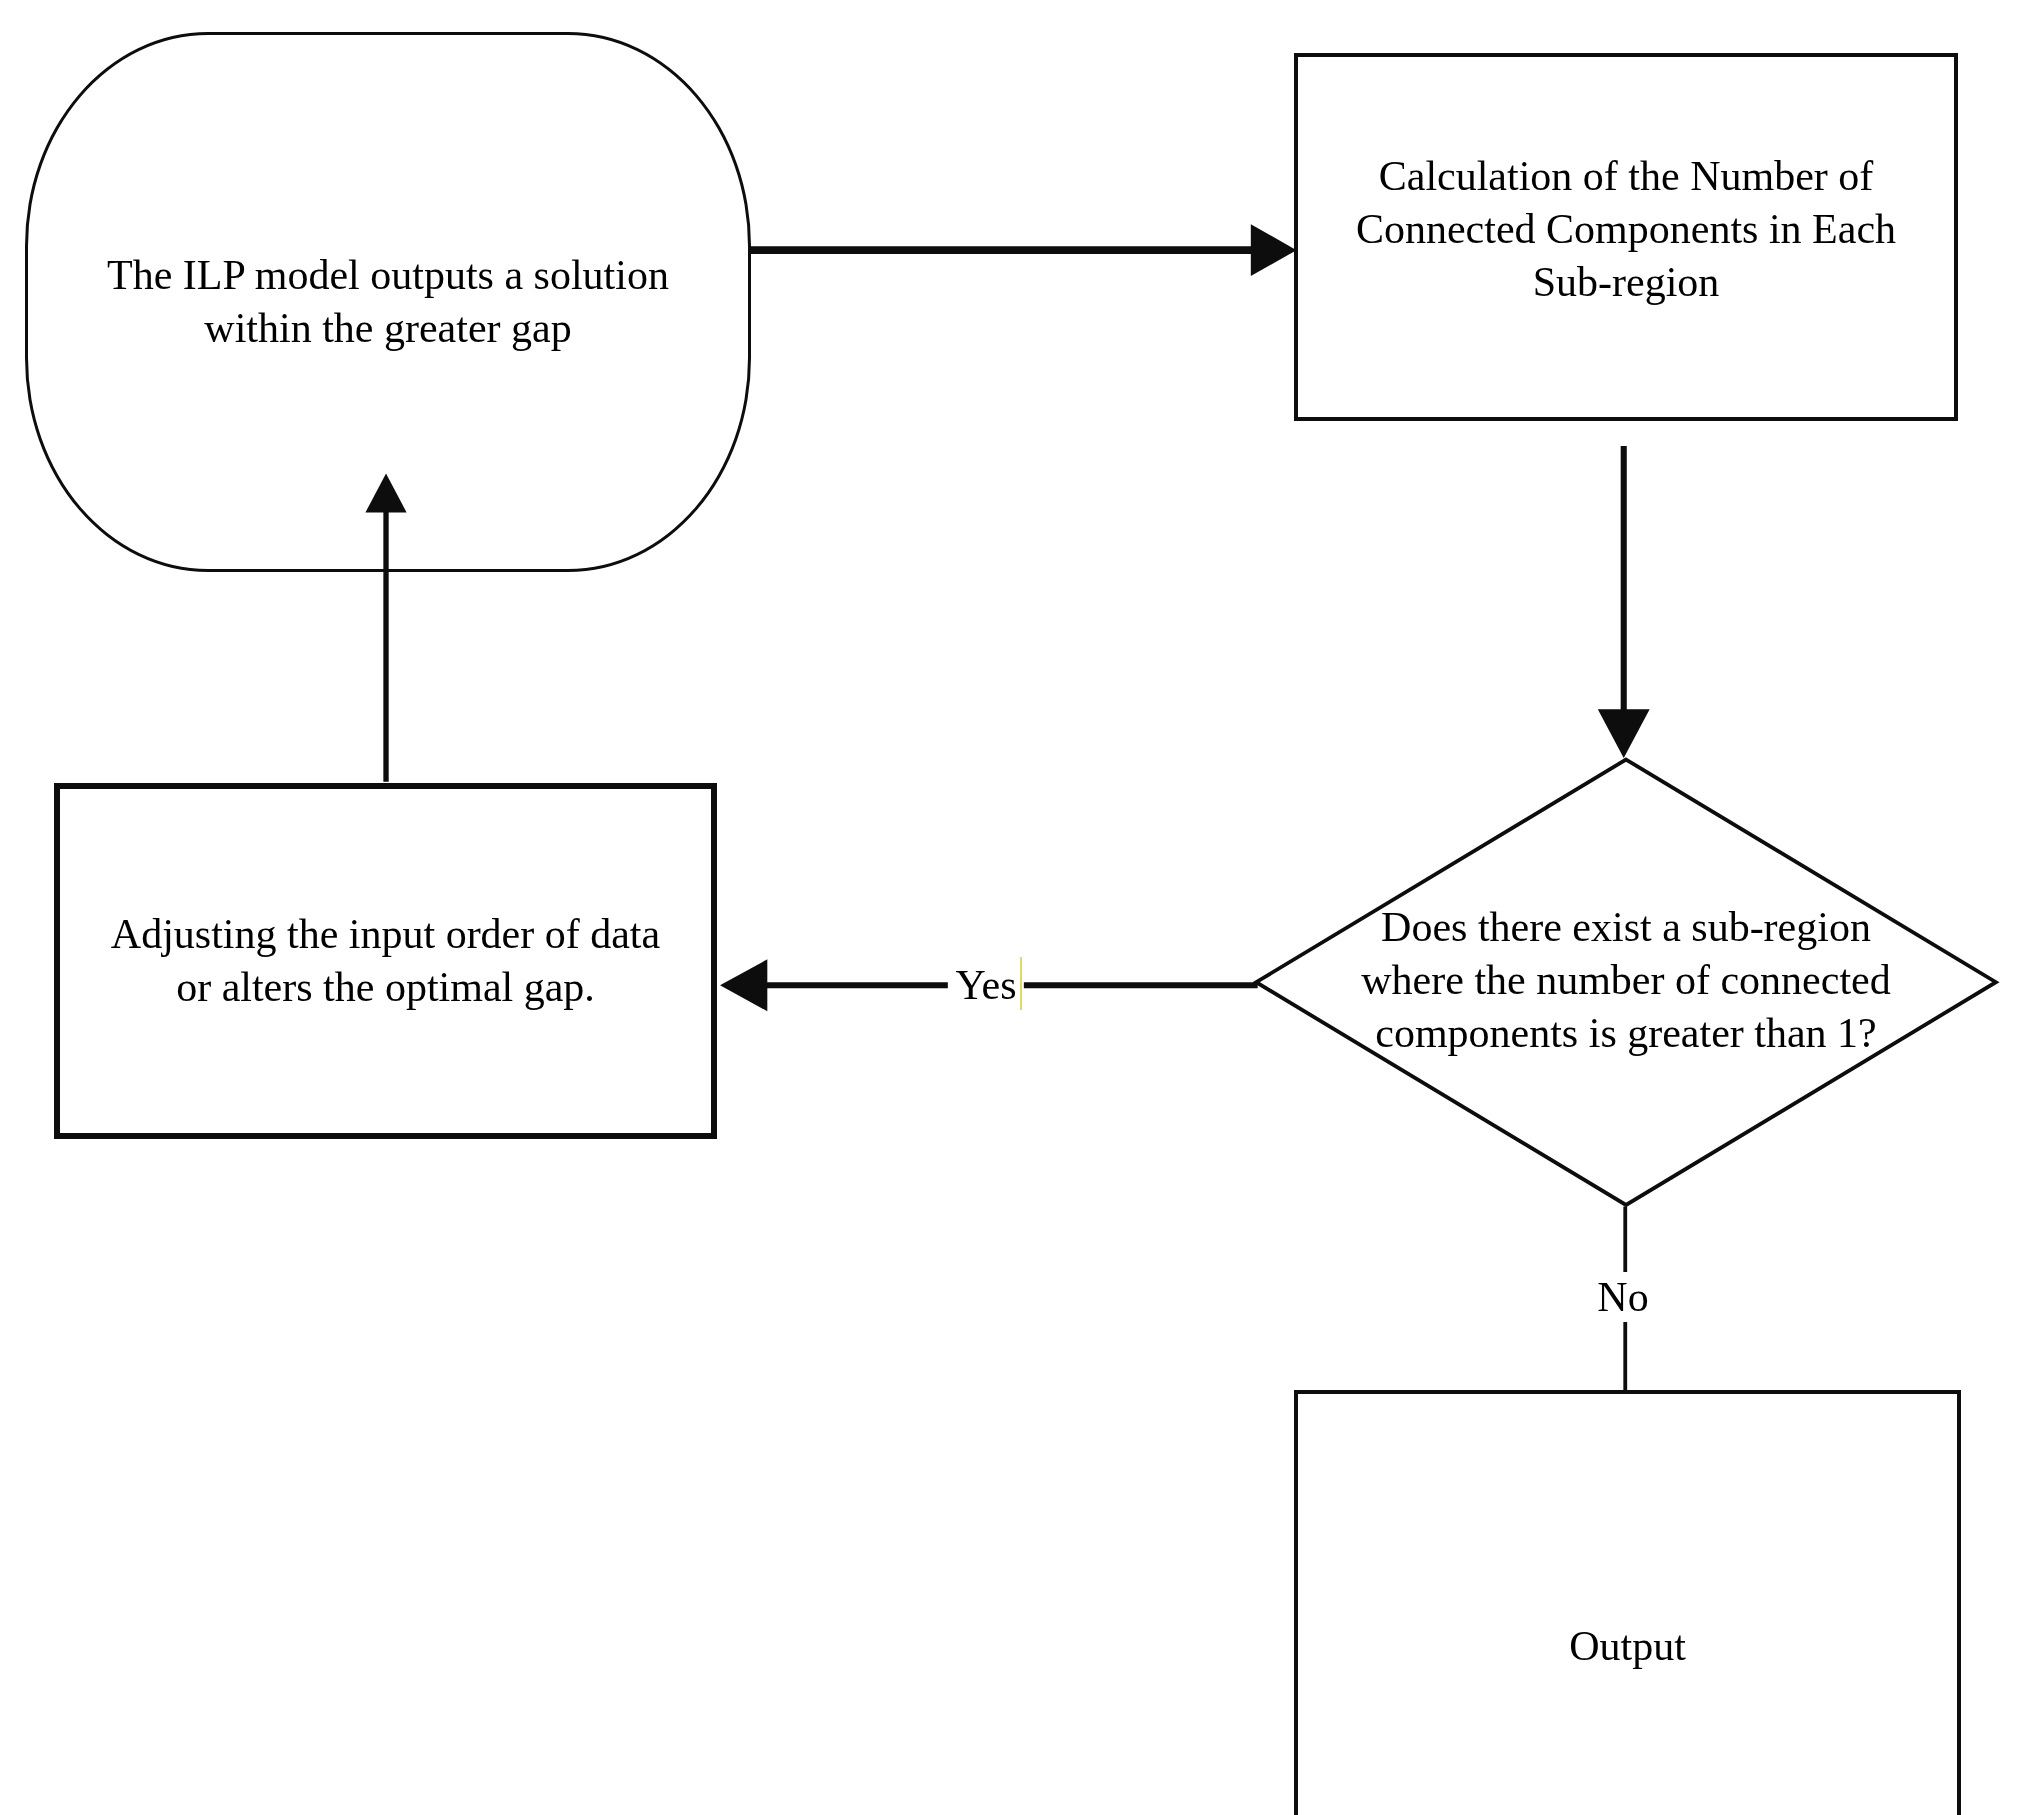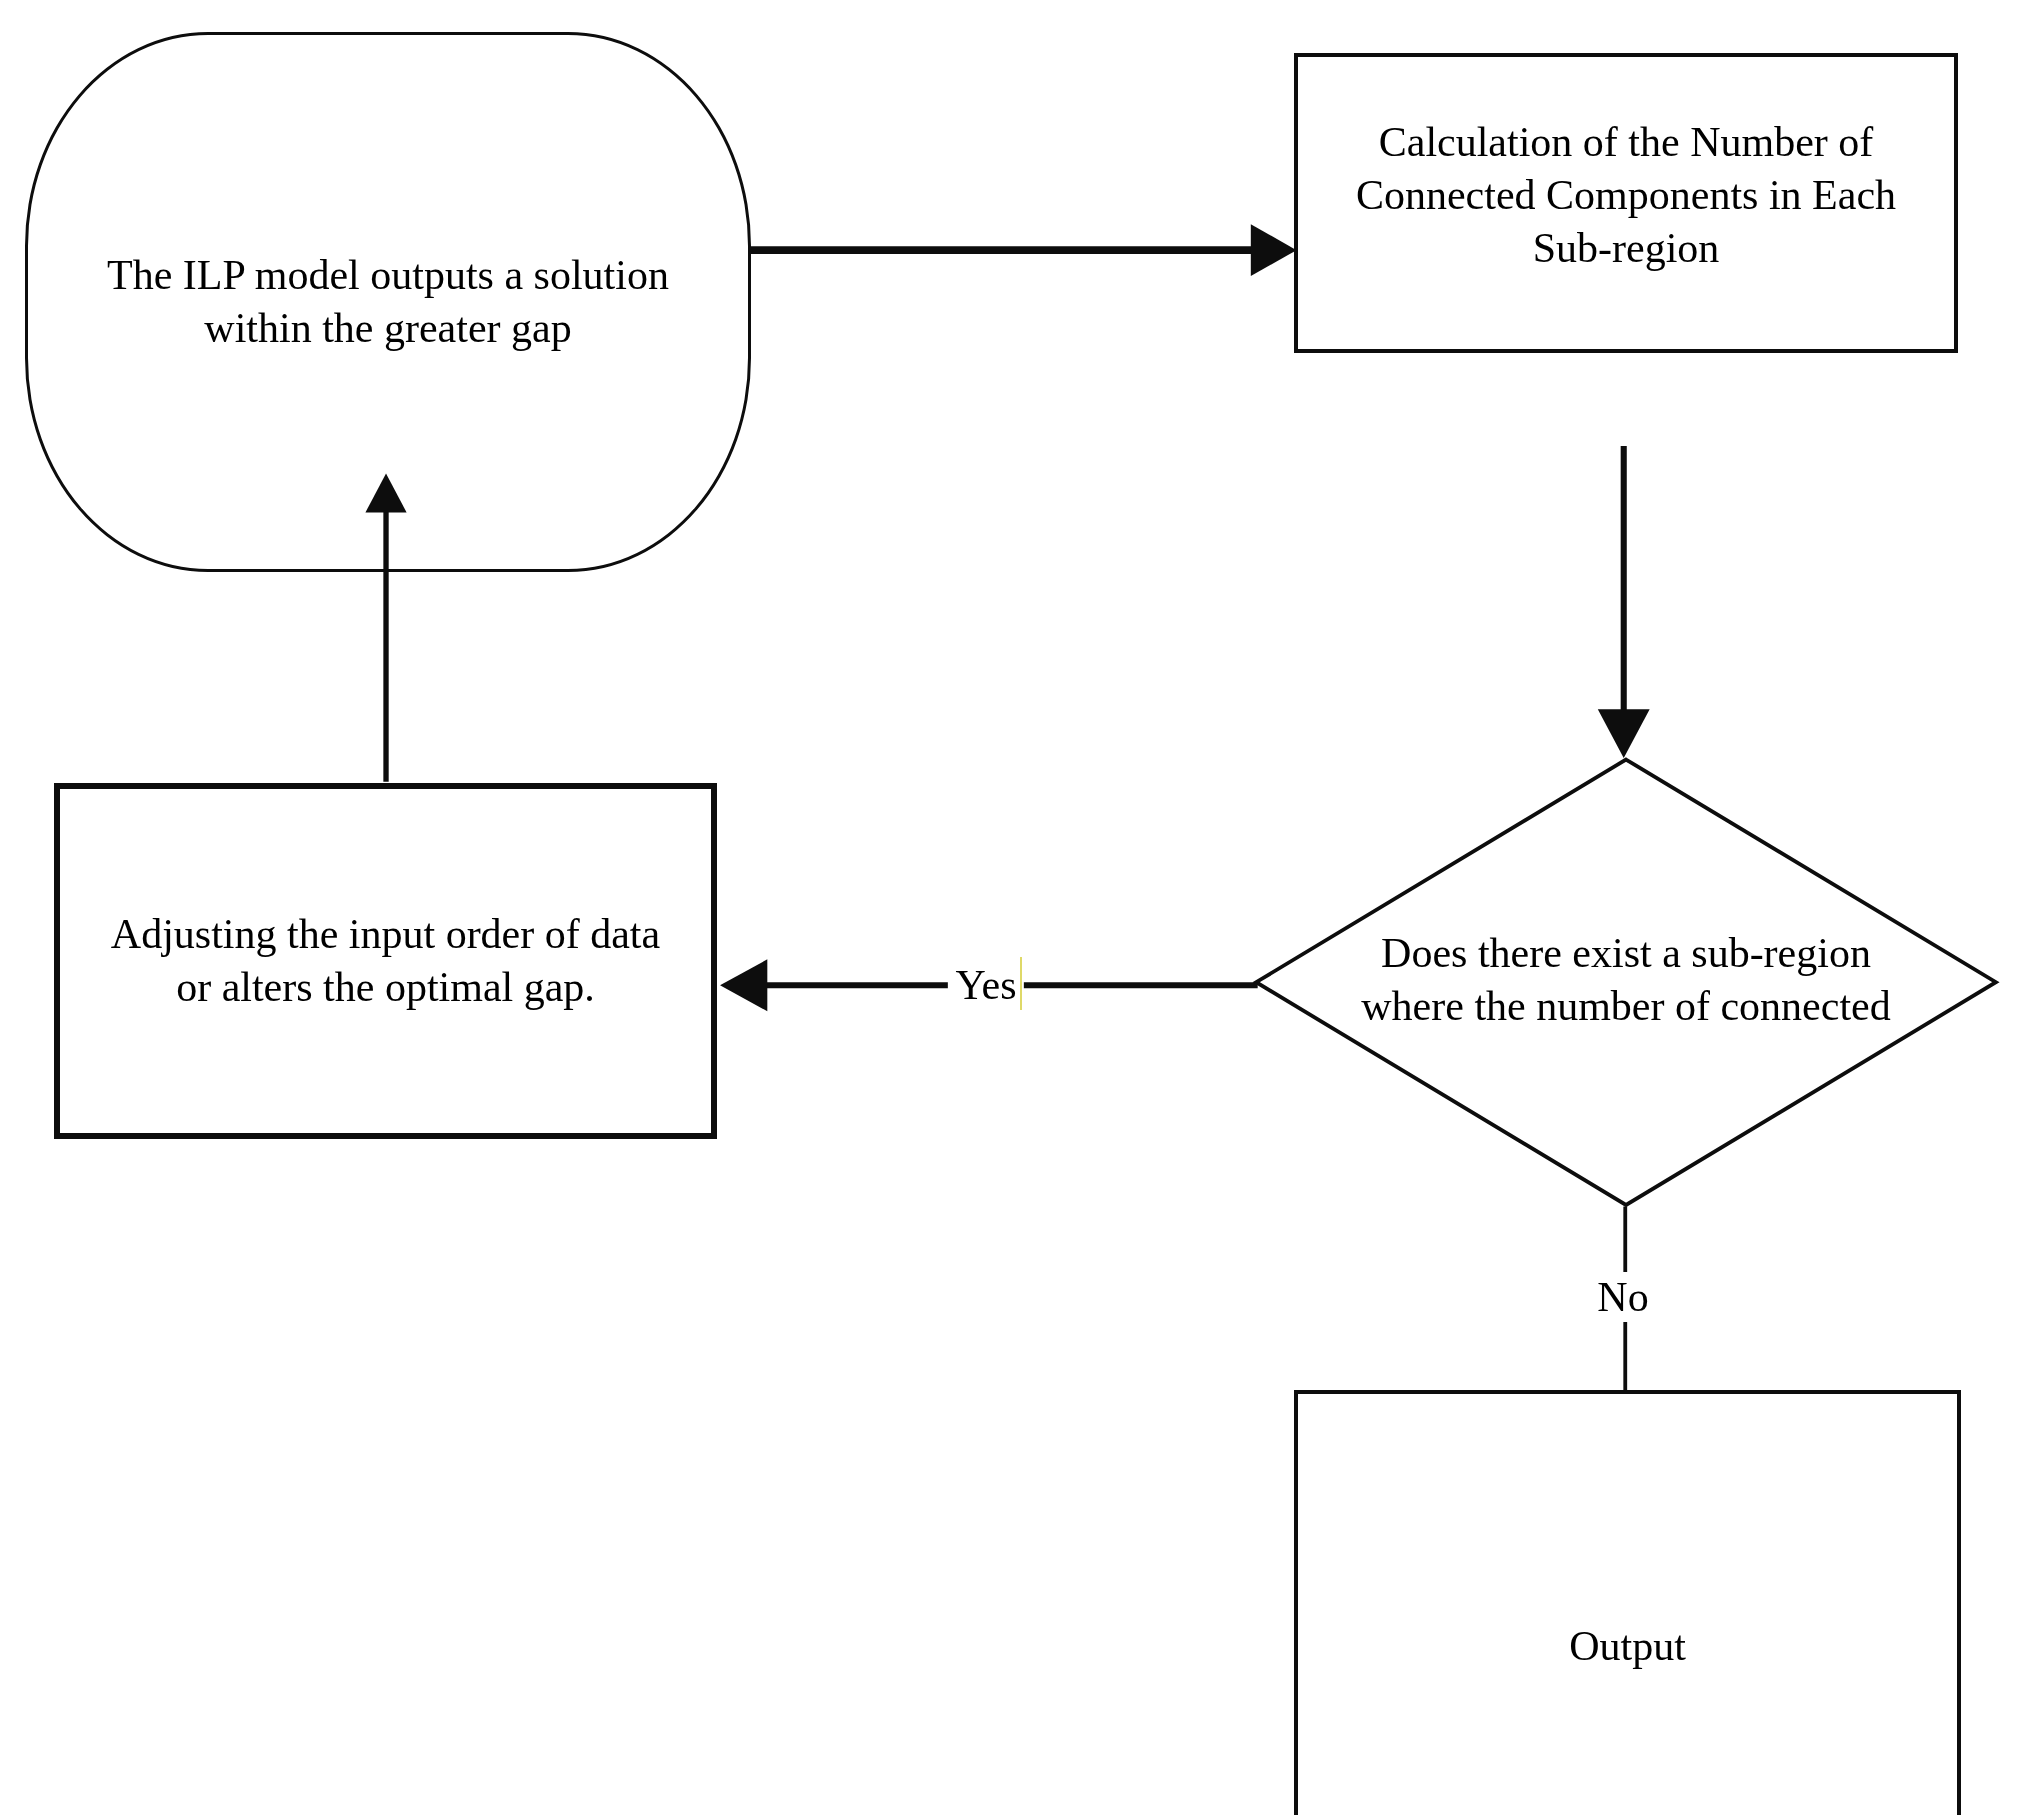--- a/index.html
+++ b/index.html
@@ -30,21 +30,21 @@
     line-height: 53px;
     background: transparent;
   }
   .node .line { display: block; white-space: nowrap; }
   #node-start {
     left: 25px; top: 32px; width: 726px; height: 540px;
     border: 3.8px solid #0d0d0d;
     border-radius: 183px / 214px;
   }
   #node-calc {
-    left: 1294px; top: 53px; width: 664px; height: 300px;
+    left: 1294px; top: 53px; width: 664px; height: 368px;
     border: 4.6px solid #0d0d0d;
     padding-bottom: 16px;
     text-align: right;
   }
   #node-adjust {
     left: 54px; top: 783px; width: 663px; height: 356px;
     border: 6.1px solid #0d0d0d;
   }
   #node-output {
     left: 1294px; top: 1390px; width: 667px; height: 512px;
@@ -109,20 +109,21 @@
 
   <div class="node" id="node-calc">
     <span class="line">Calculation of the Number of</span>
     <span class="line">Connected Components in Each</span>
     <span class="line">Sub-region</span>
   </div>
 
   <div class="decision-text">
     <span class="line">Does there exist a sub-region</span>
     <span class="line">where the number of connected</span>
+    <span class="line">components is greater than 1?</span>
   </div>
 
   <div class="node" id="node-adjust">
     <span class="line">Adjusting the input order of data</span>
     <span class="line">or alters the optimal gap.</span>
   </div>
 
   <div class="node" id="node-output">
     <span class="line">Output</span>
   </div>

